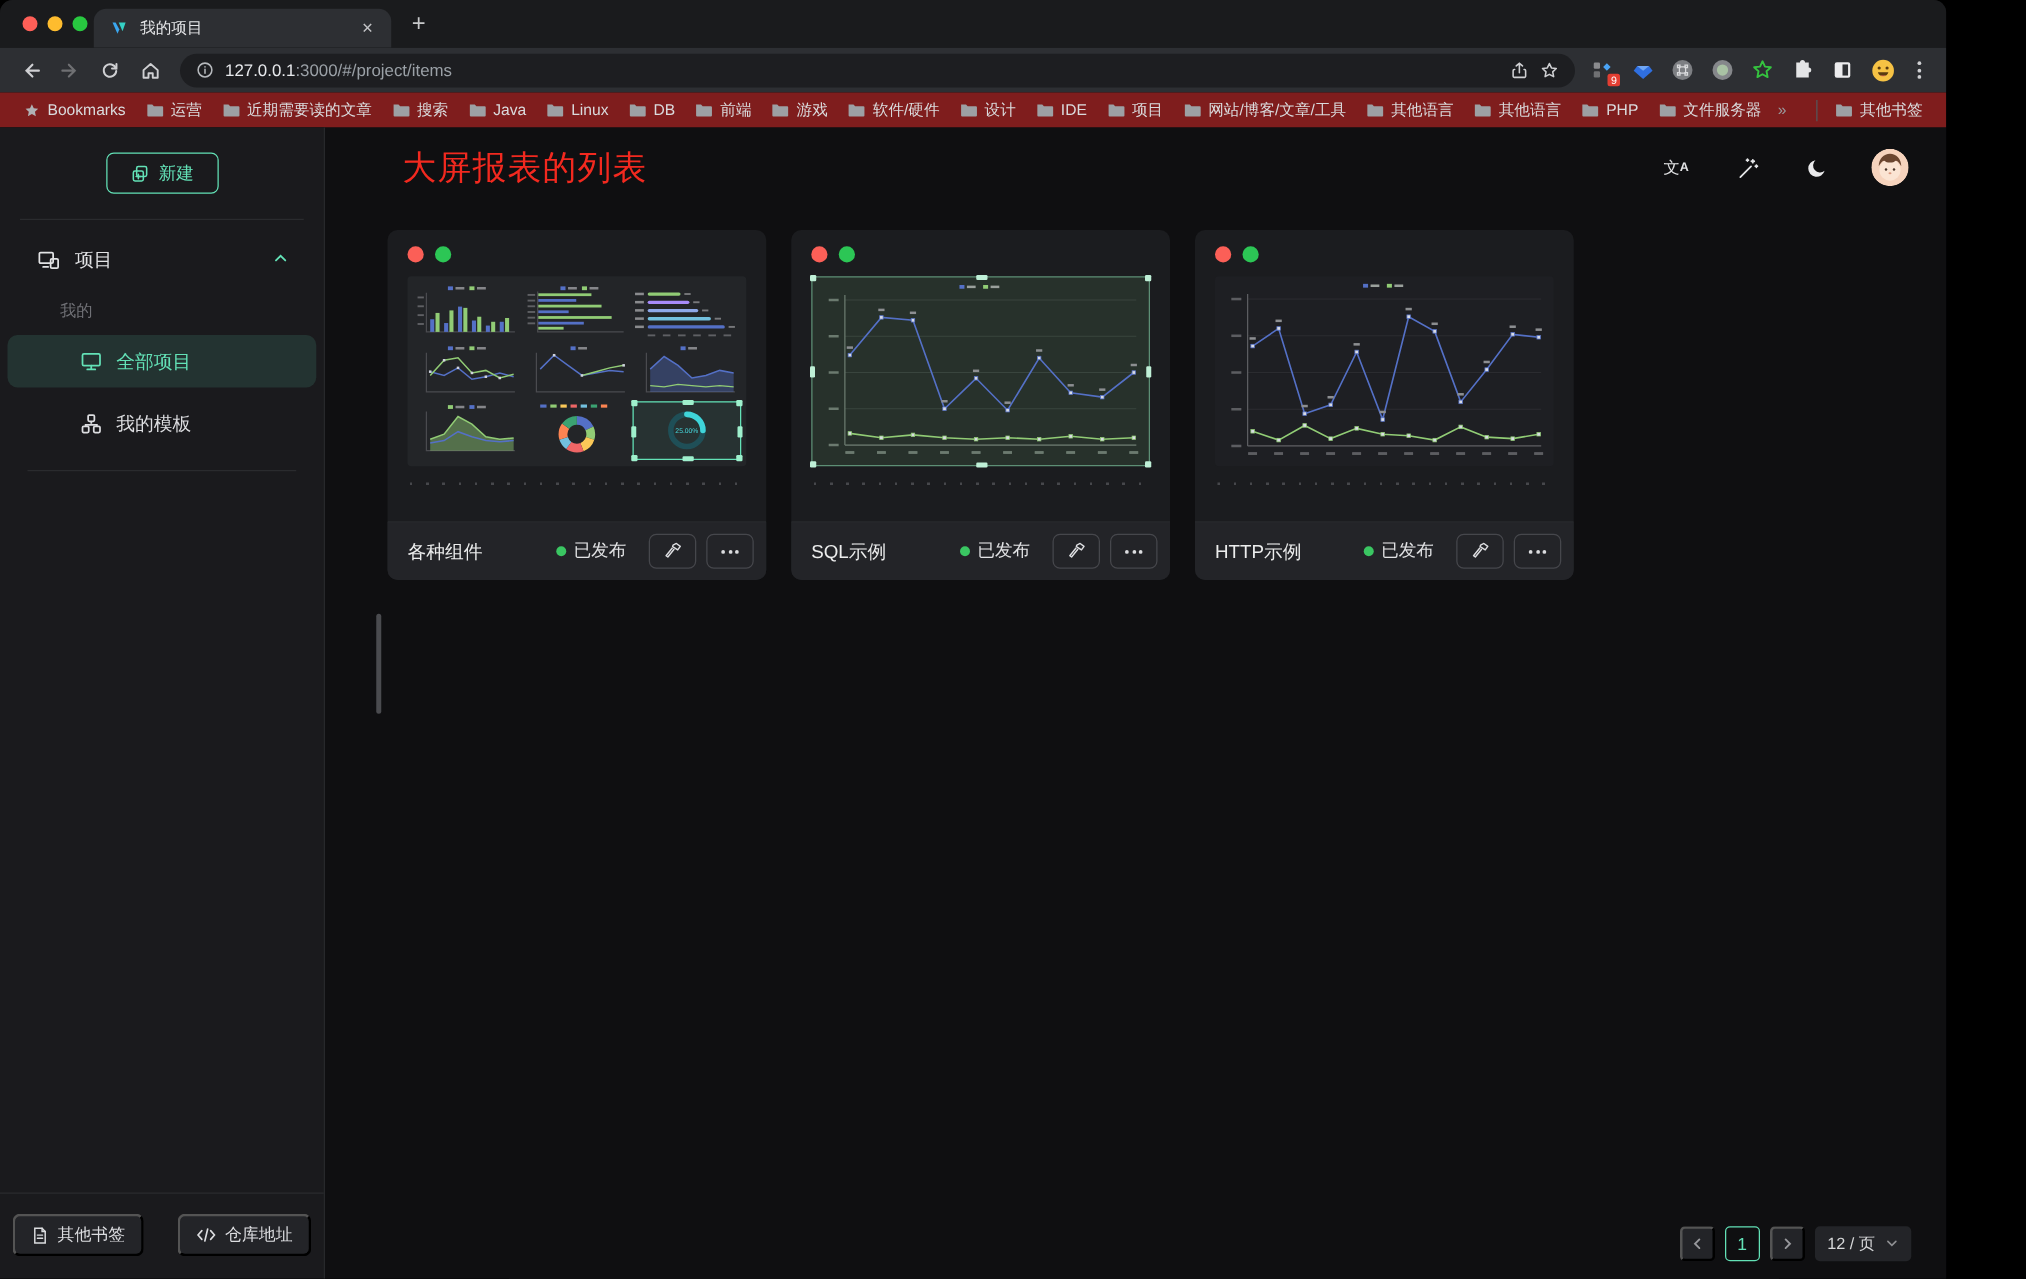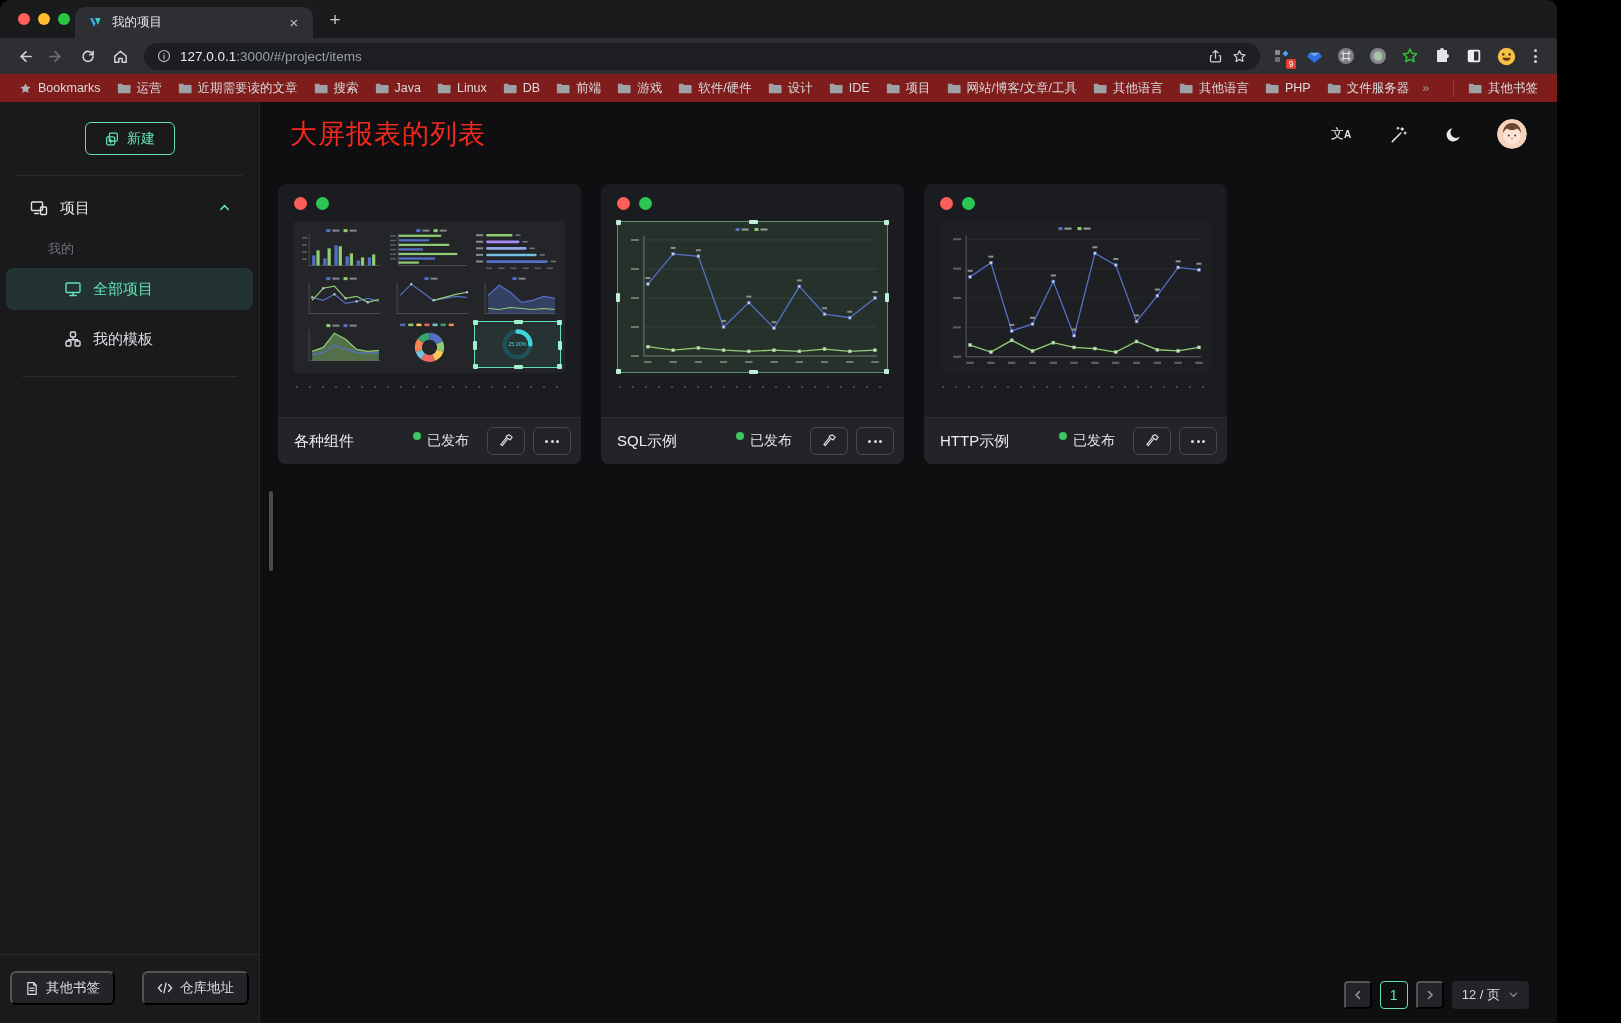--- a/index.html
+++ b/index.html
@@ -30,21 +30,21 @@
   .menu-dots { display:flex; flex-direction:column; gap:2.5px; padding:0 6px; }
   .menu-dots i { width:3px; height:3px; border-radius:50%; background:#cfd0d3; }
 
   
   .bookmarks { height:28px; background:#7f1d1d; display:flex; align-items:center; gap:2px; padding:0 12px; font-size:12.5px; color:#dadbdd; flex-shrink:0; }
   .bm-item { display:flex; align-items:center; gap:6px; padding:0 7px; white-space:nowrap; }
   .bm-sep { color:#9a9b9e; padding:0 4px; }
   .bm-other { margin-left:auto; }
 
   
-  .app { flex:1; display:flex; background:#0f0f11; min-height:0; }
+  .app { flex:1; display:flex; background:#0f0f11; min-height:0;gap:32px; }
   .sidebar { width:260px; background:#1a1a1d; border-right:1px solid #27282b; position:relative; flex-shrink:0; }
   .btn-new { margin:20px auto 0; width:90px; height:33px; display:flex; align-items:center; justify-content:center; gap:7px; color:var(--accent,#63e2b7); border:1px solid var(--accent,#63e2b7); border-radius:6px; background:transparent; font-size:14px; }
   .sb-divider { height:1px; background:#2a2b2e; margin:20px 16px 0; }
   .menu { padding:12px 6px; }
   .row-head { display:flex; align-items:center; height:40px; padding:0 22px 0 24px; color:#e2e3e5; font-size:15px; gap:12px; }
   .row-head .chev { margin-left:auto; color:var(--accent,#63e2b7); }
   .sub-label { color:#707176; font-size:13px; padding:12px 0 2px 42px; }
   .menu-item { display:flex; align-items:center; height:42px; margin-top:8px; border-radius:8px; padding-left:58px; font-size:15px; color:#dcdde0; gap:11px; }
   .menu-item.active { background:rgba(99,226,183,.13); color:var(--accent,#63e2b7); }
   .sb-footer { position:absolute; left:0; right:0; bottom:0; padding:0 10px 18px; }
@@ -80,21 +80,21 @@
   .h-b { width:9px; height:4px; bottom:-2px; left:50%; margin-left:-4px; }
   .h-l { width:4px; height:9px; left:-2px; top:50%; margin-top:-4px; }
   .h-r { width:4px; height:9px; right:-2px; top:50%; margin-top:-4px; }
   .h-tl{ width:5px;height:5px; top:-2px; left:-2px; } .h-tr{ width:5px;height:5px; top:-2px; right:-2px; }
   .h-bl{ width:5px;height:5px; bottom:-2px; left:-2px; } .h-br{ width:5px;height:5px; bottom:-2px; right:-2px; }
   .sel-cell { border:1px solid #63e2b7; position:relative; background:rgba(99,226,183,.07); }
   .sel-cell .handle { background:#9ff0cd; }
   .dotrow { height:2px; margin:13px 2px 0; background-image:repeating-linear-gradient(90deg,#46474b 0 2px,transparent 2px 13px); }
   .card-footer { margin-top:auto; height:47px; background:#232428; border-top:1px solid #2d2e32; border-radius:0 0 8px 8px; display:flex; align-items:center; padding:0 10px 0 16px; }
   .card-title { font-size:15px; color:#eceded; flex:1; }
-  .status { display:flex; gap:6px; font-size:14px; color:#e2e3e5; margin-right:10px; }
+  .status { display:flex; align-items:center; gap:6px; font-size:14px; color:#e2e3e5; margin-right:10px; }
   .status-dot { width:8px; height:8px; border-radius:50%; background:var(--status,#3ac662); }
   .icon-btn { width:38px; height:28px; border:1px solid #46474c; border-radius:6px; display:flex; align-items:center; justify-content:center; color:#dcdde0; background:transparent; margin-left:8px; }
   .ell { display:flex; gap:2.5px; } .ell i { width:3px; height:3px; border-radius:50%; background:#dcdde0; }
 
   .pagination { position:absolute; right:28px; bottom:14px; display:flex; gap:8px; align-items:center; }
   .pg-btn { width:28px; height:28px; border-radius:4px; background:#232428; color:#97989c; display:flex; align-items:center; justify-content:center; }
   .pg-current { width:28px; height:28px; border-radius:4px; border:1px solid var(--accent,#63e2b7); color:var(--accent,#63e2b7); display:flex; align-items:center; justify-content:center; font-size:14px; background:transparent; }
   .pg-size { height:28px; background:#232428; border-radius:4px; color:#d7d8da; font-size:13px; display:flex; gap:8px; padding:0 10px; align-items:center; }
   .pg-size .chev { color:#8f9093; }
 </style>

